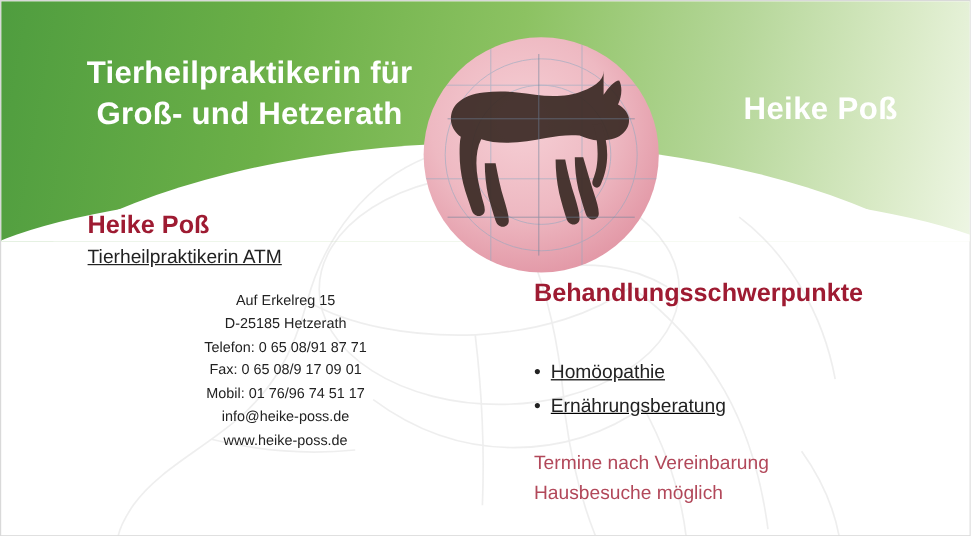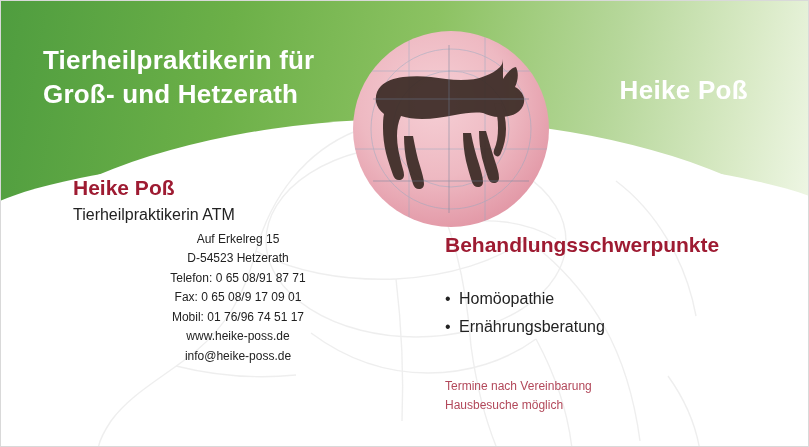--- a/index.html
+++ b/index.html
@@ -63,21 +63,21 @@
   
   .headline {
     position: absolute;
     left: 42px;
     top: 42px;
     width: 330px;
     color: #ffffff;
     font-weight: bold;
     font-size: 26px;
     line-height: 1.32;
-    text-align: left;
+    text-align: center;
     letter-spacing: 0.2px;
   }
 
   
   .name-top {
     position: absolute;
     right: 60px;
     top: 74px;
     color: #ffffff;
     font-weight: bold;
@@ -113,63 +113,65 @@
   }
   .info-name {
     color: #9e1b32;
     font-weight: bold;
     font-size: 21px;
     margin: 0 0 6px 0;
   }
   .info-sub {
     color: #222222;
     font-size: 16px;
-    margin: 0 0 6px 0;
+    margin: 0 0 17px 0;
+    text-decoration: underline;
   }
   .info-line {
     color: #222222;
     font-size: 12px;
     line-height: 1.62;
     text-align: center;
   }
 
   
   .right-col {
     position: absolute;
     left: 444px;
     top: 232px;
     width: 340px;
   }
   .right-title {
     color: #9e1b32;
     font-weight: bold;
     font-size: 21px;
-    margin: 0 0 28px 0;
+    margin: 0 0 40px 0;
   }
   .bullet-list {
     list-style: none;
-    margin: 0 0 36px 0;
+    margin: 0 0 22px 0;
     padding: 0;
+    text-decoration: underline;
   }
   .bullet-list li {
     color: #222222;
     font-size: 16px;
     line-height: 1.75;
     padding-left: 14px;
     position: relative;
   }
   .bullet-list li:before {
     content: "\2022";
     position: absolute;
     left: 0;
     top: 0;
   }
   .note-line {
     color: #b2485a;
-    font-size: 12px;
+    font-size: 16px;
     line-height: 1.55;
   }
 </style>
 </head>
 <body>
 
 <div id="card">
 
   <div class="green-band">
     <div class="band-curve"></div>
@@ -237,26 +239,26 @@
           <line x1="96" y1="14" x2="96" y2="182"></line>
         </g>
       </svg>
     </div>
   </div>
 
   <div class="info">
     <p class="info-name">Heike Poß</p>
     <p class="info-sub">Tierheilpraktikerin ATM</p>
     <div class="info-line">Auf Erkelreg 15</div>
-    <div class="info-line">D-54523 Hetzerath</div>
+    <div class="info-line">D-25185 Hetzerath</div>
     <div class="info-line">Telefon: 0 65 08/91 87 71</div>
     <div class="info-line">Fax: 0 65 08/9 17 09 01</div>
     <div class="info-line">Mobil: 01 76/96 74 51 17</div>
+    <div class="info-line">info@heike-poss.de</div>
     <div class="info-line">www.heike-poss.de</div>
-    <div class="info-line">info@heike-poss.de</div>
   </div>
 
   <div class="right-col">
     <p class="right-title">Behandlungsschwerpunkte</p>
     <ul class="bullet-list">
       <li>Homöopathie</li>
       <li>Ernährungsberatung</li>
     </ul>
     <div class="note-line">Termine nach Vereinbarung</div>
     <div class="note-line">Hausbesuche möglich</div>

